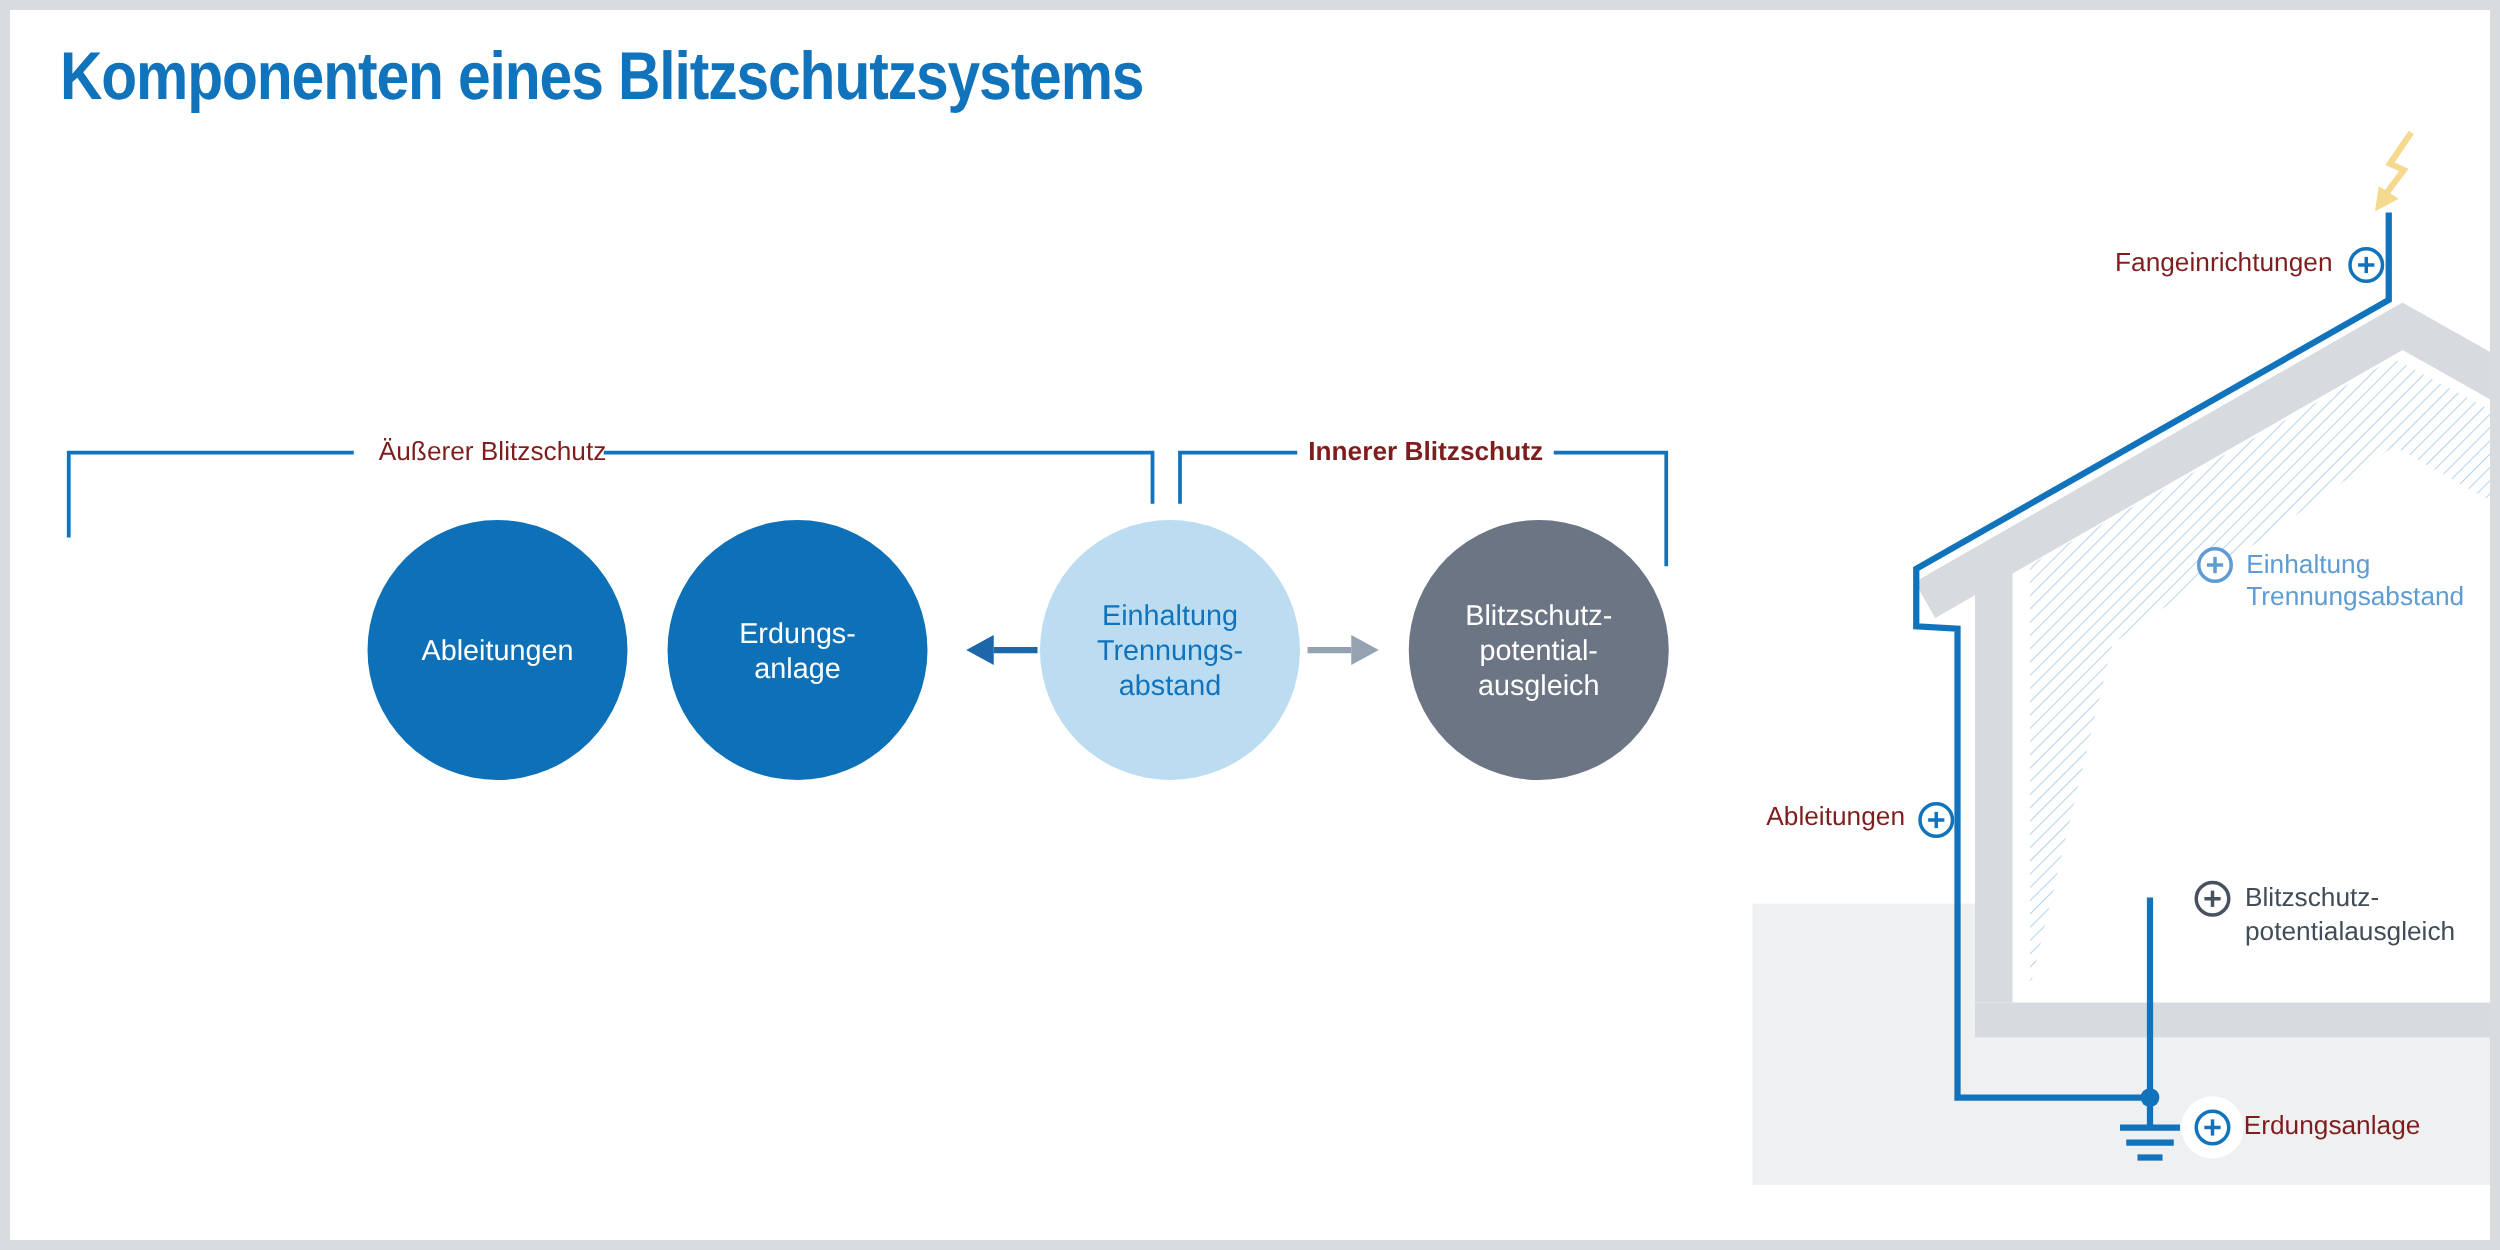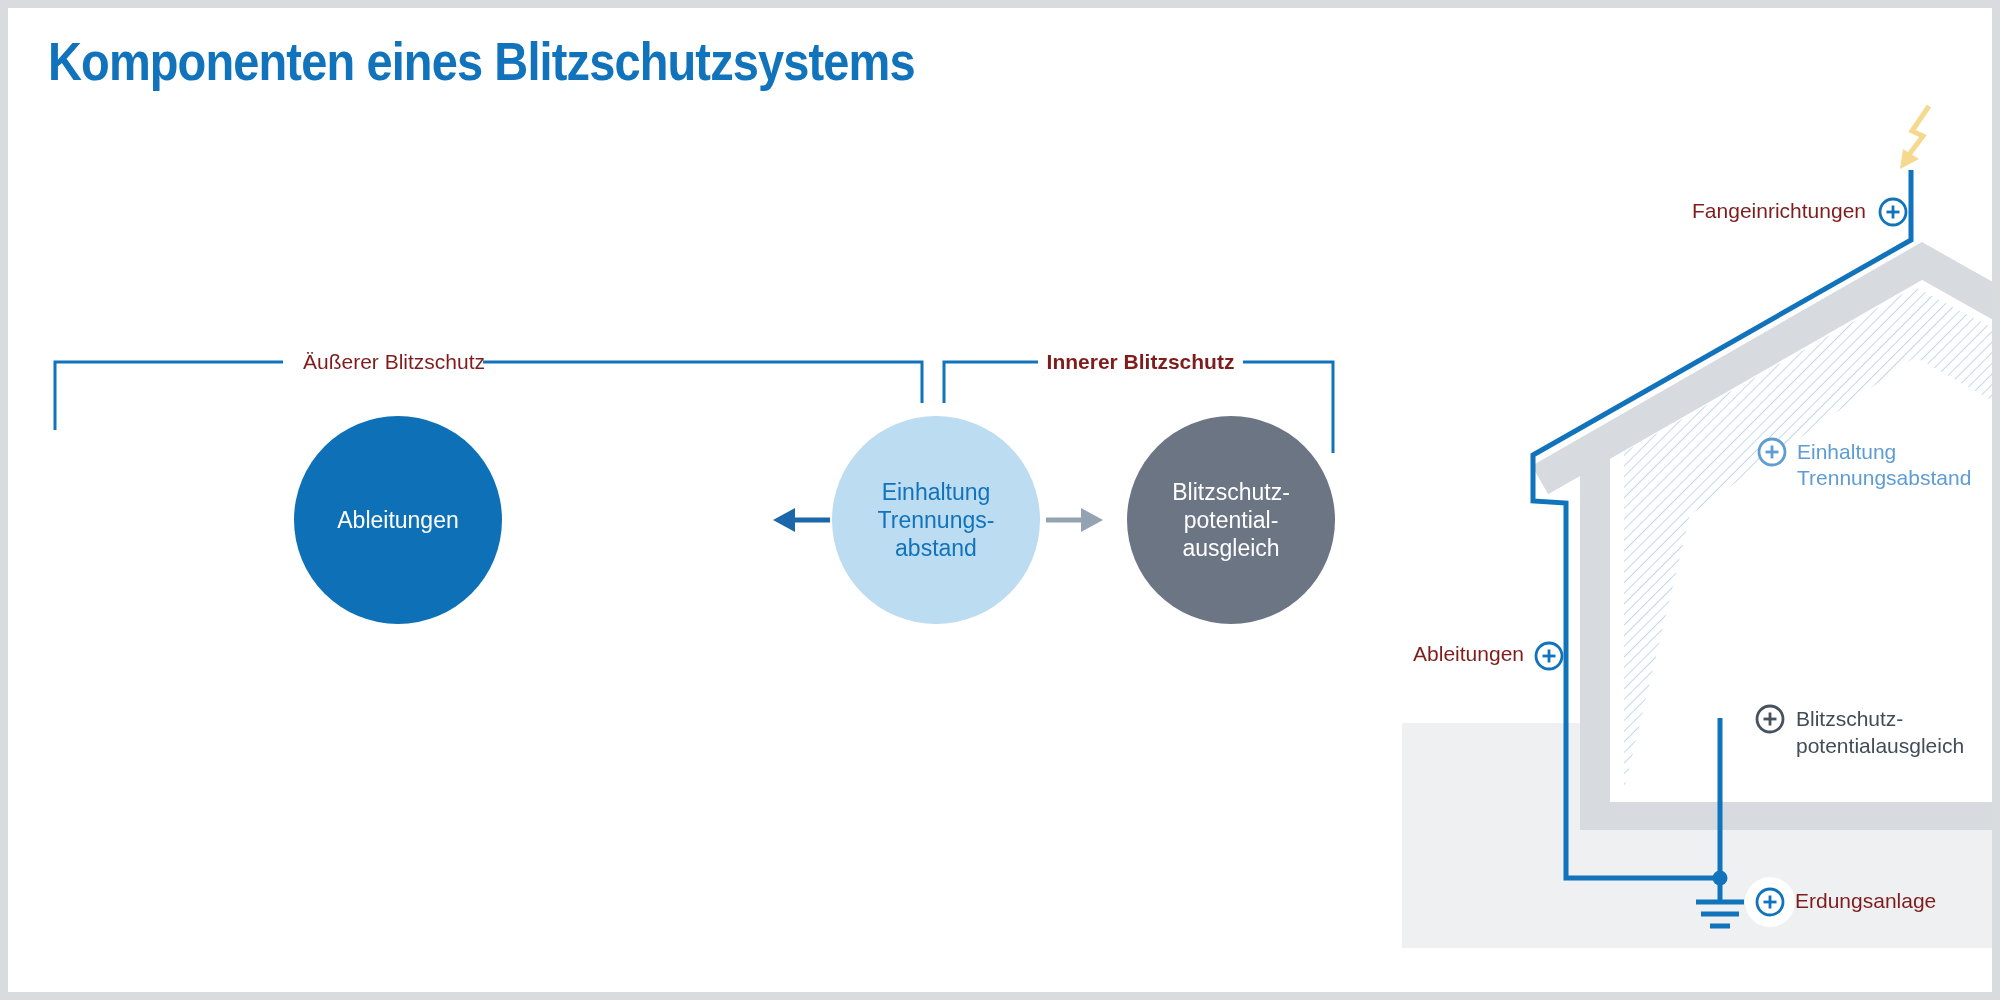--- a/index.html
+++ b/index.html
@@ -108,20 +108,24 @@
   </svg>
 
   <div class="title">Komponenten eines Blitzschutzsystems</div>
 
   <div class="lbl bracket-label bl-outer">Äußerer Blitzschutz</div>
   <div class="lbl bracket-label bl-inner">Innerer Blitzschutz</div>
 
   <div class="circle c2">
     <span>Ableitungen</span>
   </div>
+  <div class="circle c3">
+    <span>Erdungs-</span>
+    <span>anlage</span>
+  </div>
   <div class="circle c4">
     <span>Einhaltung</span>
     <span>Trennungs-</span>
     <span>abstand</span>
   </div>
   <div class="circle c5">
     <span>Blitzschutz-</span>
     <span>potential-</span>
     <span>ausgleich</span>
   </div>

